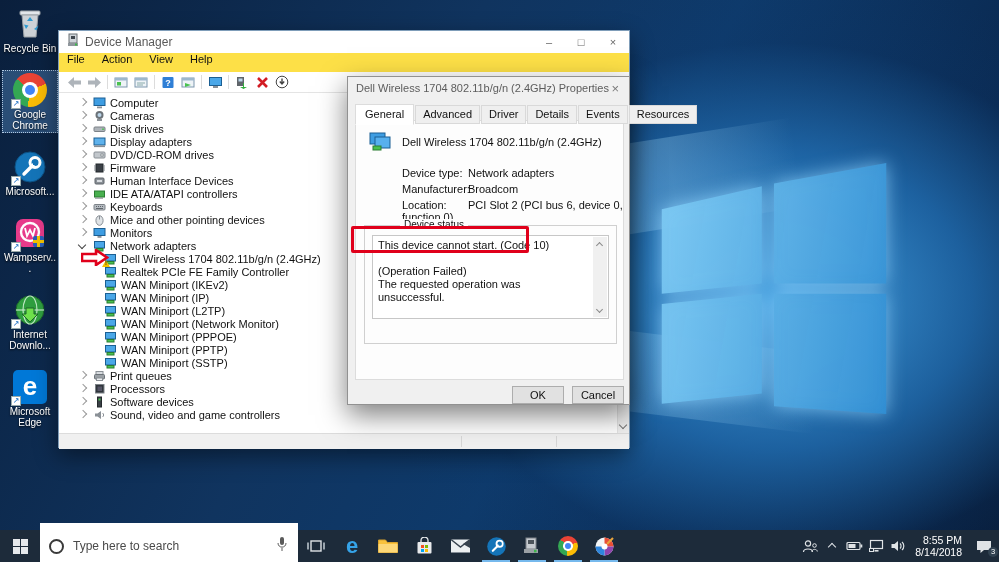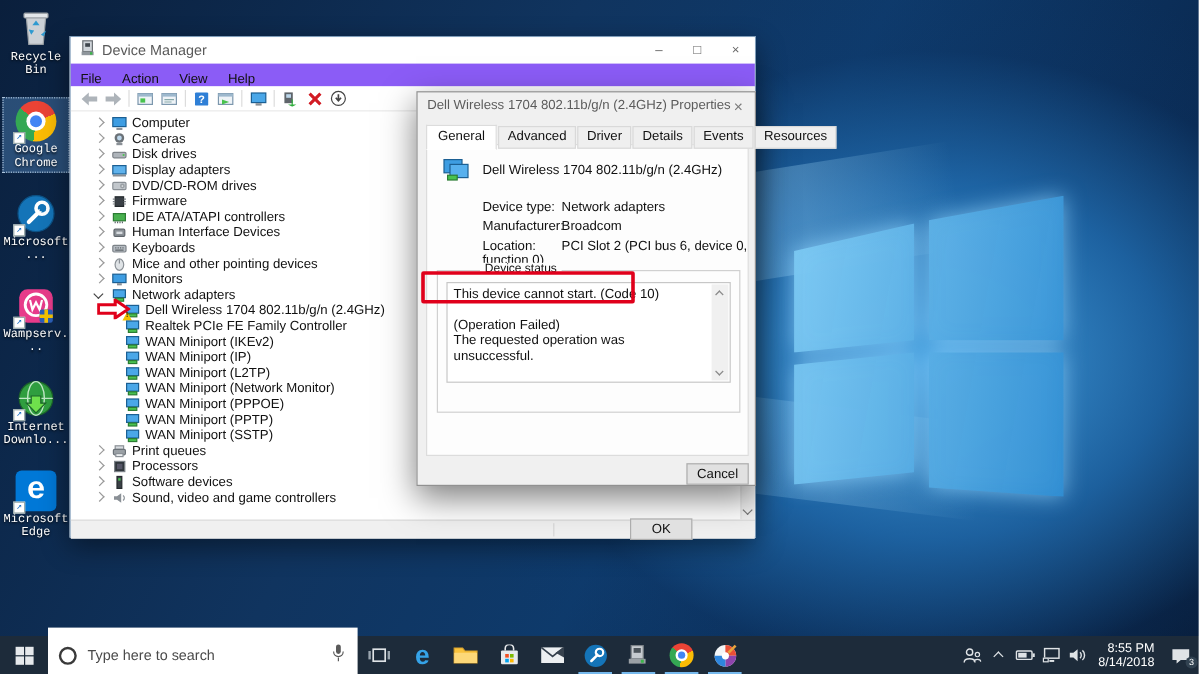--- a/index.html
+++ b/index.html
@@ -20,21 +20,21 @@
   .winlogo { position:absolute; left:652px; top:158px; width:244px; height:256px;
     filter:drop-shadow(0 0 9px rgba(150,215,255,.75)); }
   .pane { position:absolute; inset:0;
     background:linear-gradient(100deg, rgba(130,205,245,.95), rgba(45,140,210,.92)); }
   .pane.tl { clip-path:polygon(4% 20%, 45% 11%, 45% 49%, 4% 53%); }
   .pane.tr { clip-path:polygon(50% 10%, 96% 2%, 96% 49%, 50% 49%); }
   .pane.bl { clip-path:polygon(4% 57%, 45% 53%, 45% 92%, 4% 96%); }
   .pane.br { clip-path:polygon(50% 53%, 96% 53%, 96% 100%, 50% 97%); }
 
   
-  .desk-col { position:absolute; left:2px; top:4px; width:56px;font-family:Liberation Mono, monospace; }
+  .desk-col { position:absolute; left:2px; top:4px; width:56px; }
   .desk-icon { width:56px; margin-bottom:14px; text-align:center; cursor:pointer;
     padding:2px 0 1px; border:1px solid transparent; }
   .desk-icon.selected { background:rgba(100,160,220,.35); border:1px dotted rgba(210,230,250,.8); }
   .di-img { position:relative; width:34px; height:34px; margin:0 auto; }
   .di-label { margin-top:2px; font-size:10px; line-height:11px; color:#fff;
     text-shadow:0 1px 2px rgba(0,0,0,.9); word-wrap:break-word; }
   .shortcut-badge { position:absolute; left:-2px; bottom:-2px; width:10px; height:10px;
     background:#fff; border:1px solid #9aa; font-size:8px; line-height:8px; color:#1a6fc4;
     text-align:center; }
   .chrome-ball { width:100%; height:100%; border-radius:50%;
@@ -44,21 +44,21 @@
   .edge-sq { width:100%; height:100%; background:#0078d7; border-radius:5px; color:#fff;
     font-weight:bold; font-size:26px; line-height:32px; text-align:center; }
 
   
   .dm-window { position:absolute; left:58px; top:30px; width:572px; height:418px;
     background:#fff; border:1px solid #7f9db9; box-shadow:0 8px 22px rgba(0,0,0,.45); }
   .dm-titlebar { height:22px; background:#fff; display:flex; align-items:center; padding-left:7px; }
   .dm-title { font-size:12px; color:#5a5a5a; margin-left:5px; flex:1; }
   .cap-btn { width:32px; height:22px; display:flex; align-items:center; justify-content:center;
     color:#666; font-size:11px; cursor:pointer; }
-  .dm-menubar { height:19px; background:#8b5cf6; display:flex; align-items:flex-end; padding-left:8px; }
+  .dm-menubar { height:19px; background:#fde047; display:flex; align-items:flex-start; padding-left:8px; }
   .menu-item { font-size:11px; color:#111; margin-right:17px; cursor:pointer; }
   .dm-toolbar { height:21px; background:#fff; border-bottom:1px solid #e4e4e4;
     display:flex; align-items:center; padding-left:5px; }
   .tb-ico { width:20px; height:17px; display:flex; align-items:center; justify-content:center; cursor:pointer; }
   .tb-sep { width:1px; height:14px; background:#dcdcdc; margin:0 3px; }
   .dm-body { position:relative; height:340px; background:#fff; overflow:hidden; }
   .dm-tree { position:absolute; left:0; top:0; right:12px; bottom:0; overflow:hidden; padding-top:3px; }
   .tree-row { height:13px; display:flex; align-items:center; font-size:11px; color:#111;
     white-space:nowrap; cursor:pointer; }
   .tree-row .chev { width:8px; height:8px; margin-left:20px; margin-right:6px; position:relative; flex:none; }
@@ -109,21 +109,21 @@
   .grp-text .ln { min-height:13px; line-height:13px; }
   .grp-scroll { position:absolute; right:1px; top:1px; width:14px; bottom:1px; background:#f0f0f0; }
   .gs-arr { position:absolute; left:4px; width:6px; height:6px; }
   .gs-arr.up { top:4px; } .gs-arr.dn { bottom:4px; }
   .gs-arr.up::before { content:""; position:absolute; left:0; top:2px; width:4px; height:4px;
     border-left:1px solid #8a8a8a; border-top:1px solid #8a8a8a; transform:rotate(45deg); }
   .gs-arr.dn::before { content:""; position:absolute; left:0; top:0; width:4px; height:4px;
     border-right:1px solid #8a8a8a; border-bottom:1px solid #8a8a8a; transform:rotate(45deg); }
   .dlg-btn { position:absolute; width:52px; height:18px; background:#e1e1e1; border:1px solid #adadad;
     font-size:11px; color:#111; text-align:center; line-height:16px; cursor:pointer; }
-  .dlg-btn.ok { left:177px; top:309px;margin-top:46px; }
+  .dlg-btn.ok { left:164px; top:309px; }
   .dlg-btn.cancel { left:224px; top:309px; }
 
   
   .red-box { position:absolute; left:351px; top:226px; width:178px; height:27px;
     border:3px solid #e0001b; border-radius:2px; z-index:70; pointer-events:none; }
   .red-arrow { position:absolute; left:81px; top:249px; z-index:70; pointer-events:none; }
 
   
   .taskbar { position:relative; width:999px; height:32px; background:#1d2b3a;
     display:flex; align-items:center; }
@@ -354,32 +354,32 @@
             <span class="chev collapsed"></span>
             <span class="tree-ico"><svg width="13" height="12" viewBox="0 0 13 12">
                 <rect x="3" y="2" width="7" height="8" fill="#3a4046" stroke="#23282c"></rect>
                 <path d="M1 4h2 M1 6h2 M1 8h2 M10 4h2 M10 6h2 M10 8h2" stroke="#7c8288"></path>
               </svg></span>
             <span>Firmware</span>
           </div>
           <div class="tree-row">
             <span class="chev collapsed"></span>
             <span class="tree-ico"><svg width="13" height="12" viewBox="0 0 13 12">
+                <rect x="2" y="3" width="9" height="6" rx="1" fill="#8a9096" stroke="#5f656b"></rect>
+                <rect x="4" y="5" width="5" height="2" fill="#d8dce0"></rect>
+              </svg></span>
+            <span>Human Interface Devices</span>
+          </div>
+          <div class="tree-row">
+            <span class="chev collapsed"></span>
+            <span class="tree-ico"><svg width="13" height="12" viewBox="0 0 13 12">
                 <rect x="1.5" y="3" width="10" height="6" fill="#49b04f" stroke="#2b7c33"></rect>
                 <path d="M3 9.5v1.5 M5 9.5v1.5 M7 9.5v1.5 M9 9.5v1.5" stroke="#5f656b"></path>
               </svg></span>
             <span>IDE ATA/ATAPI controllers</span>
-          </div>
-          <div class="tree-row">
-            <span class="chev collapsed"></span>
-            <span class="tree-ico"><svg width="13" height="12" viewBox="0 0 13 12">
-                <rect x="2" y="3" width="9" height="6" rx="1" fill="#8a9096" stroke="#5f656b"></rect>
-                <rect x="4" y="5" width="5" height="2" fill="#d8dce0"></rect>
-              </svg></span>
-            <span>Human Interface Devices</span>
           </div>
           <div class="tree-row">
             <span class="chev collapsed"></span>
             <span class="tree-ico"><svg width="13" height="12" viewBox="0 0 13 12">
                 <rect x="1" y="3.5" width="11" height="5.5" rx="1" fill="#b6bcc2" stroke="#7c8288"></rect>
                 <path d="M3 5.5h1 M5 5.5h1 M7 5.5h1 M9 5.5h1 M3 7.5h7" stroke="#5f656b"></path>
               </svg></span>
             <span>Keyboards</span>
           </div>
           <div class="tree-row">

